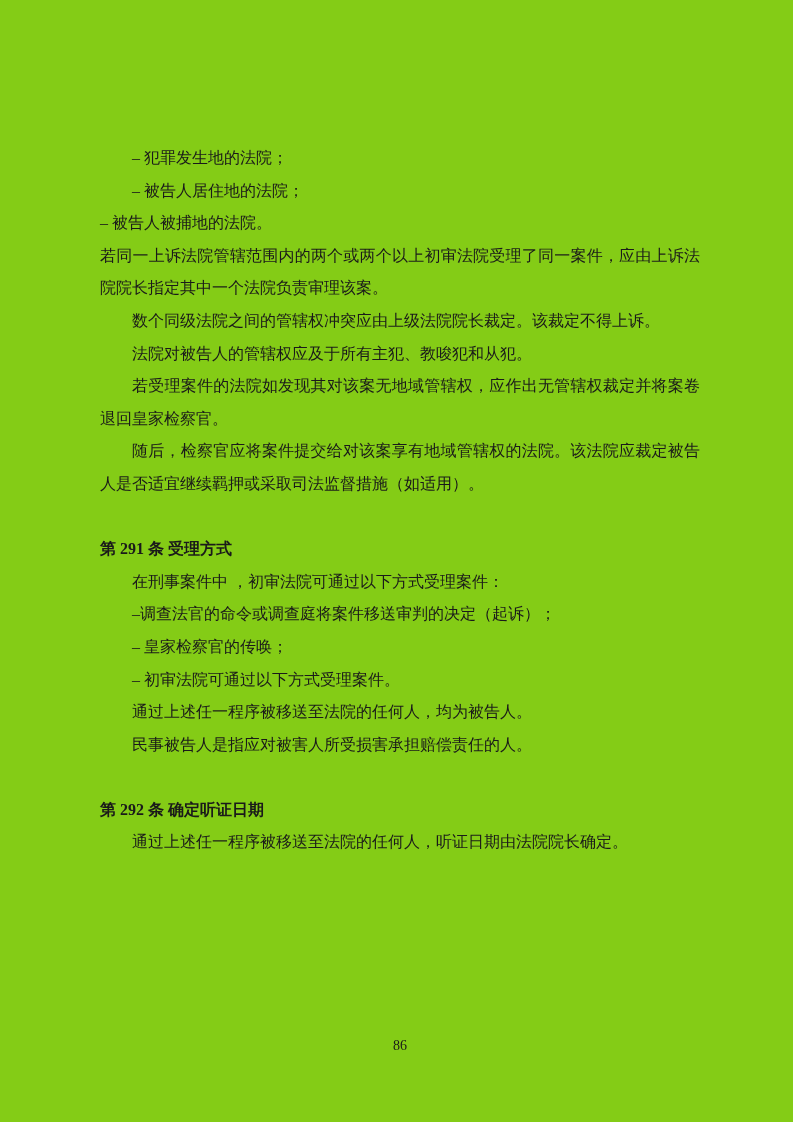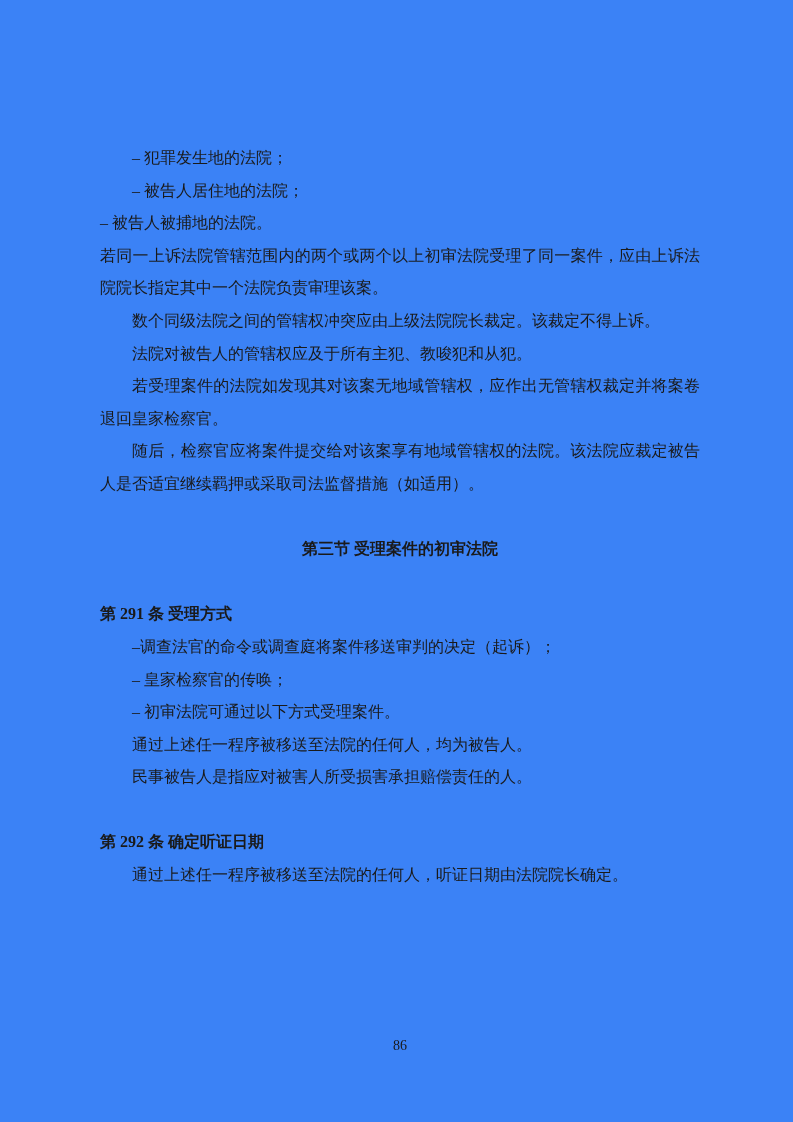--- a/index.html
+++ b/index.html
@@ -4,21 +4,21 @@
 <style>
   html, body {
     margin: 0;
     padding: 0;
     background: #ffffff;
   }
   .page {
     position: relative;
     width: 793px;
     height: 1122px;
-    background: #3b82f6;
+    background: #84cc16;
     overflow: hidden;
     font-family: "Liberation Serif", "DejaVu Serif", serif;
     color: #1a1a1a;
   }
   .content {
     position: absolute;
     left: 100px;
     top: 142px;
     width: 600px;
     font-size: 16px;
@@ -60,23 +60,23 @@
 
     <p class="p ti">– 犯罪发生地的法院；</p>
     <p class="p ti">– 被告人居住地的法院；</p>
     <p class="p">– 被告人被捕地的法院。</p>
     <p class="p">若同一上诉法院管辖范围内的两个或两个以上初审法院受理了同一案件，应由上诉法院院长指定其中一个法院负责审理该案。</p>
     <p class="p ti">数个同级法院之间的管辖权冲突应由上级法院院长裁定。该裁定不得上诉。</p>
     <p class="p ti">法院对被告人的管辖权应及于所有主犯、教唆犯和从犯。</p>
     <p class="p ti">若受理案件的法院如发现其对该案无地域管辖权，应作出无管辖权裁定并将案卷退回皇家检察官。</p>
     <p class="p ti">随后，检察官应将案件提交给对该案享有地域管辖权的法院。该法院应裁定被告人是否适宜继续羁押或采取司法监督措施（如适用）。</p>
 
-    <p class="p section-heading">第三节 受理案件的初审法院</p>
 
     <p class="p article-heading">第 291 条 受理方式</p>
+    <p class="p ti">在刑事案件中 ，初审法院可通过以下方式受理案件：</p>
     <p class="p ti">–调查法官的命令或调查庭将案件移送审判的决定（起诉）；</p>
     <p class="p ti">– 皇家检察官的传唤；</p>
     <p class="p ti">– 初审法院可通过以下方式受理案件。</p>
     <p class="p ti">通过上述任一程序被移送至法院的任何人，均为被告人。</p>
     <p class="p ti">民事被告人是指应对被害人所受损害承担赔偿责任的人。</p>
 
     <p class="p article-heading">第 292 条 确定听证日期</p>
     <p class="p ti">通过上述任一程序被移送至法院的任何人，听证日期由法院院长确定。</p>
 
   </div>

